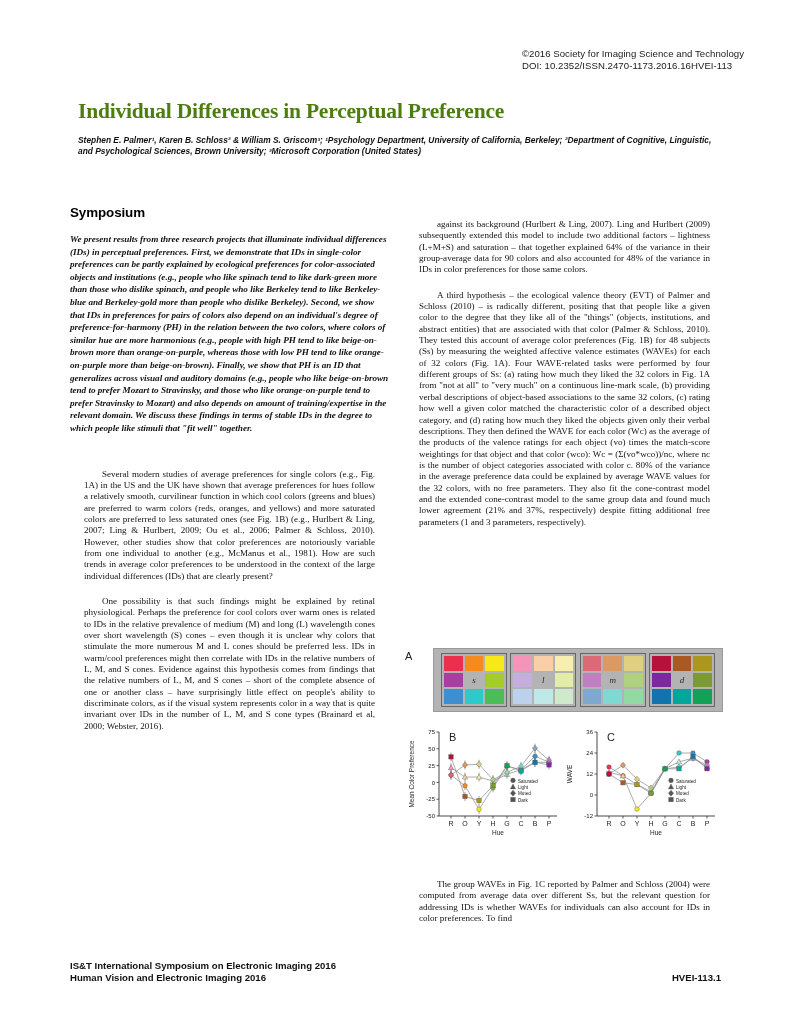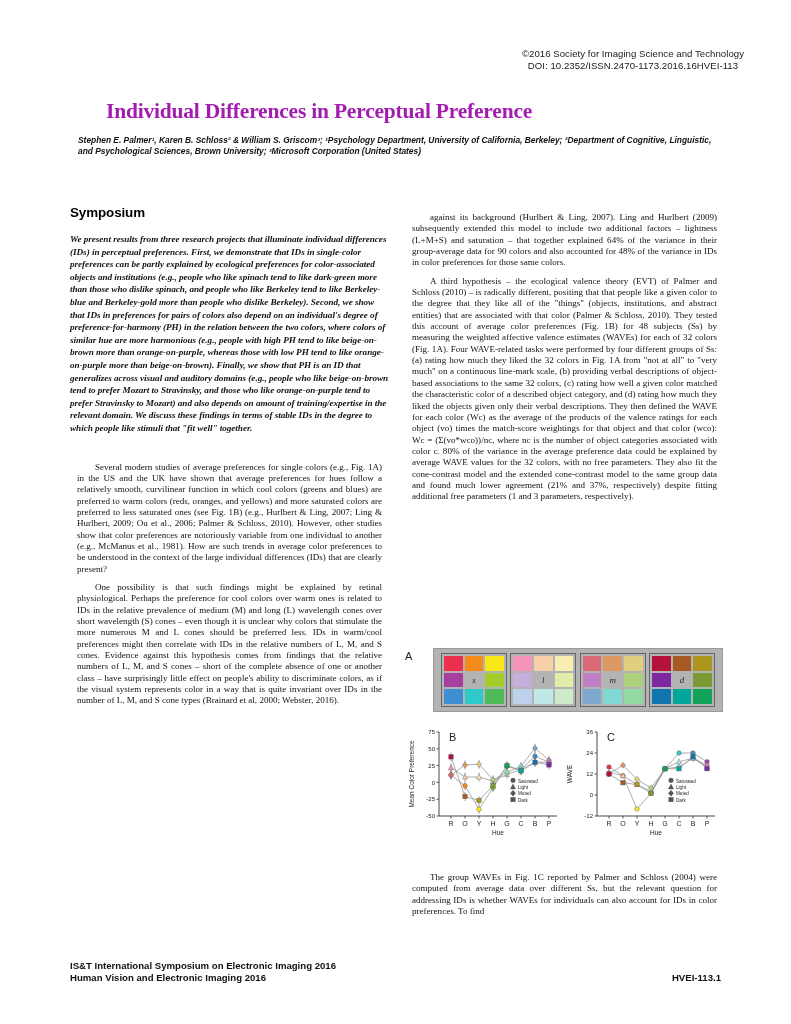--- a/index.html
+++ b/index.html
@@ -13,38 +13,37 @@
   }
   .page{
     position:absolute;left:0;top:0;width:791px;height:1024px;
     box-sizing:border-box;
     padding:0;
     background:#fff;
   }
   
   .pub-header{
     position:absolute;right:47px;top:48px;
-    text-align:center;
+    text-align:left;
     font-family:"Liberation Sans", sans-serif;
     font-size:9.6px;line-height:11.6px;
     color:#1a1a1a;
     letter-spacing:0.05px;
   }
   .pub-header div{white-space:nowrap;}
 
   
   .title{
     position:absolute;left:78px;top:98px;width:640px;
     font-family:"Liberation Serif", serif;
     font-weight:bold;
     font-size:21.5px;
     line-height:26px;
     letter-spacing:-0.2px;
-    color:#a21caf;
-    margin-left:28px;
+    color:#4d7c0f;
   }
   .authors{
     position:absolute;left:78px;top:135px;width:638px;
     font-family:"Liberation Sans", sans-serif;
     font-weight:bold;font-style:italic;
     font-size:8.4px;line-height:11.3px;
     color:#111;
   }
 
   
@@ -64,21 +63,21 @@
     font-family:"Liberation Sans", sans-serif;
     font-weight:bold;
     font-size:13.4px;
     line-height:16px;
     margin:0 0 6px 0;
     color:#000;
     letter-spacing:-0.1px;
     text-align:left;
   }
   p.body{
-    margin:7px;
+    margin:14px;
     text-indent:18px;
     text-align:justify;
   }
   p.abs{
     margin:0;
     font-style:italic;
     font-weight:bold;
     font-size:9.2px;
     line-height:12.6px;
     text-align:left;

